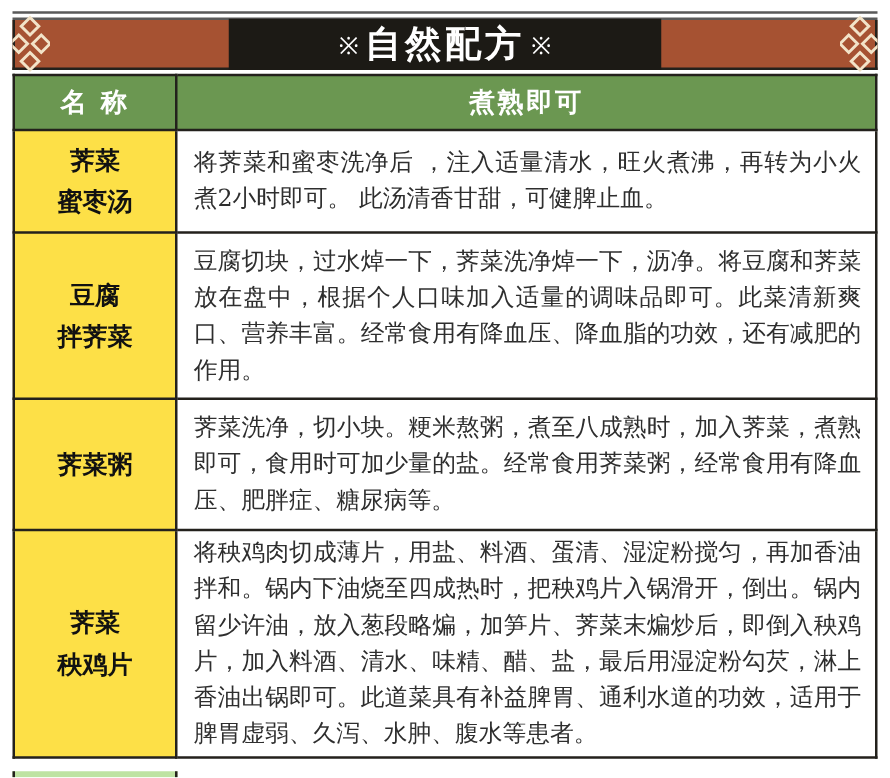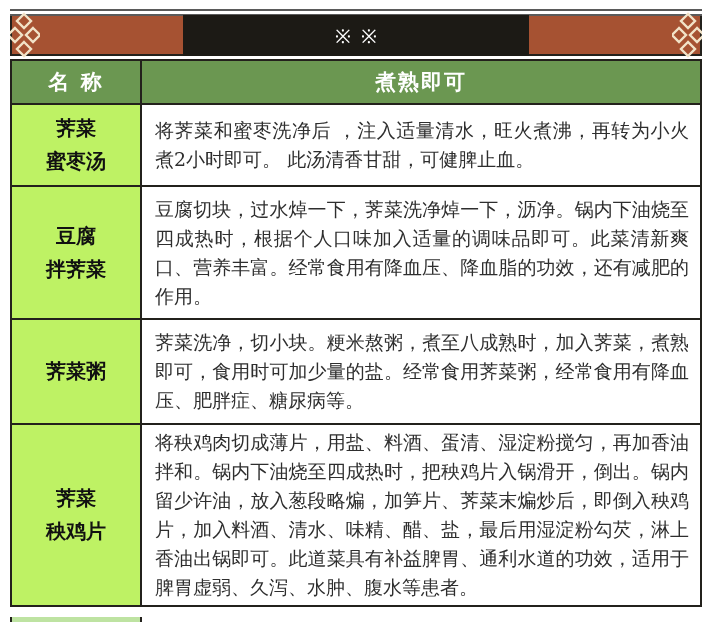--- a/index.html
+++ b/index.html
@@ -86,21 +86,21 @@
     font-weight: bold;
     letter-spacing: 2px;
     text-align: center;
     font-family: "DejaVu Sans", sans-serif;
   }
   tbody tr.row-1 { height: 82px; }
   tbody tr.row-2 { height: 133px; }
   tbody tr.row-3 { height: 105px; }
   tbody tr.row-4 { height: 182px; }
   td.name-cell {
-    background: #bef264;
+    background: #fde047;
     text-align: center;
     vertical-align: middle;
     font-weight: bold;
     font-size: 20px;
     color: #111111;
   }
   td.name-cell span {
     display: block;
     line-height: 33px;
   }
@@ -146,20 +146,21 @@
         <path d="M14 30 L21 37 L14 44 L7 37 Z"></path>
       </svg>
       <svg class="orn orn-right" width="30" height="46" viewBox="0 0 30 46">
         <path d="M14 2 L21 9 L14 16 L7 9 Z"></path>
         <path d="M5 16 L12 23 L5 30 L-2 23 Z"></path>
         <path d="M23 16 L30 23 L23 30 L16 23 Z"></path>
         <path d="M14 30 L21 37 L14 44 L7 37 Z"></path>
       </svg>
       <div class="title-box">
         <span class="mark">※</span>
+        <span class="title-text">自然配方</span>
         <span class="mark">※</span>
       </div>
     </div>
 
     <table class="recipe-table">
       <thead>
         <tr>
           <th class="name-col">名 称</th>
           <th>煮熟即可</th>
         </tr>
@@ -170,21 +171,21 @@
             <span>荠菜</span>
             <span>蜜枣汤</span>
           </td>
           <td class="method-cell">将荠菜和蜜枣洗净后 ，注入适量清水，旺火煮沸，再转为小火煮2小时即可。 此汤清香甘甜，可健脾止血。</td>
         </tr>
         <tr class="row-2">
           <td class="name-cell">
             <span>豆腐</span>
             <span>拌荠菜</span>
           </td>
-          <td class="method-cell">豆腐切块，过水焯一下，荠菜洗净焯一下，沥净。锅内下油烧至四成热时，根据个人口味加入适量的调味品即可。此菜清新爽口、营养丰富。经常食用有降血压、降血脂的功效，还有减肥的作用。</td>
+          <td class="method-cell">豆腐切块，过水焯一下，荠菜洗净焯一下，沥净。将豆腐和荠菜放在盘中，根据个人口味加入适量的调味品即可。此菜清新爽口、营养丰富。经常食用有降血压、降血脂的功效，还有减肥的作用。</td>
         </tr>
         <tr class="row-3">
           <td class="name-cell">
             <span>荠菜粥</span>
           </td>
           <td class="method-cell">荠菜洗净，切小块。粳米熬粥，煮至八成熟时，加入荠菜，煮熟即可，食用时可加少量的盐。经常食用荠菜粥，经常食用有降血压、肥胖症、糖尿病等。</td>
         </tr>
         <tr class="row-4">
           <td class="name-cell">
             <span>荠菜</span>

